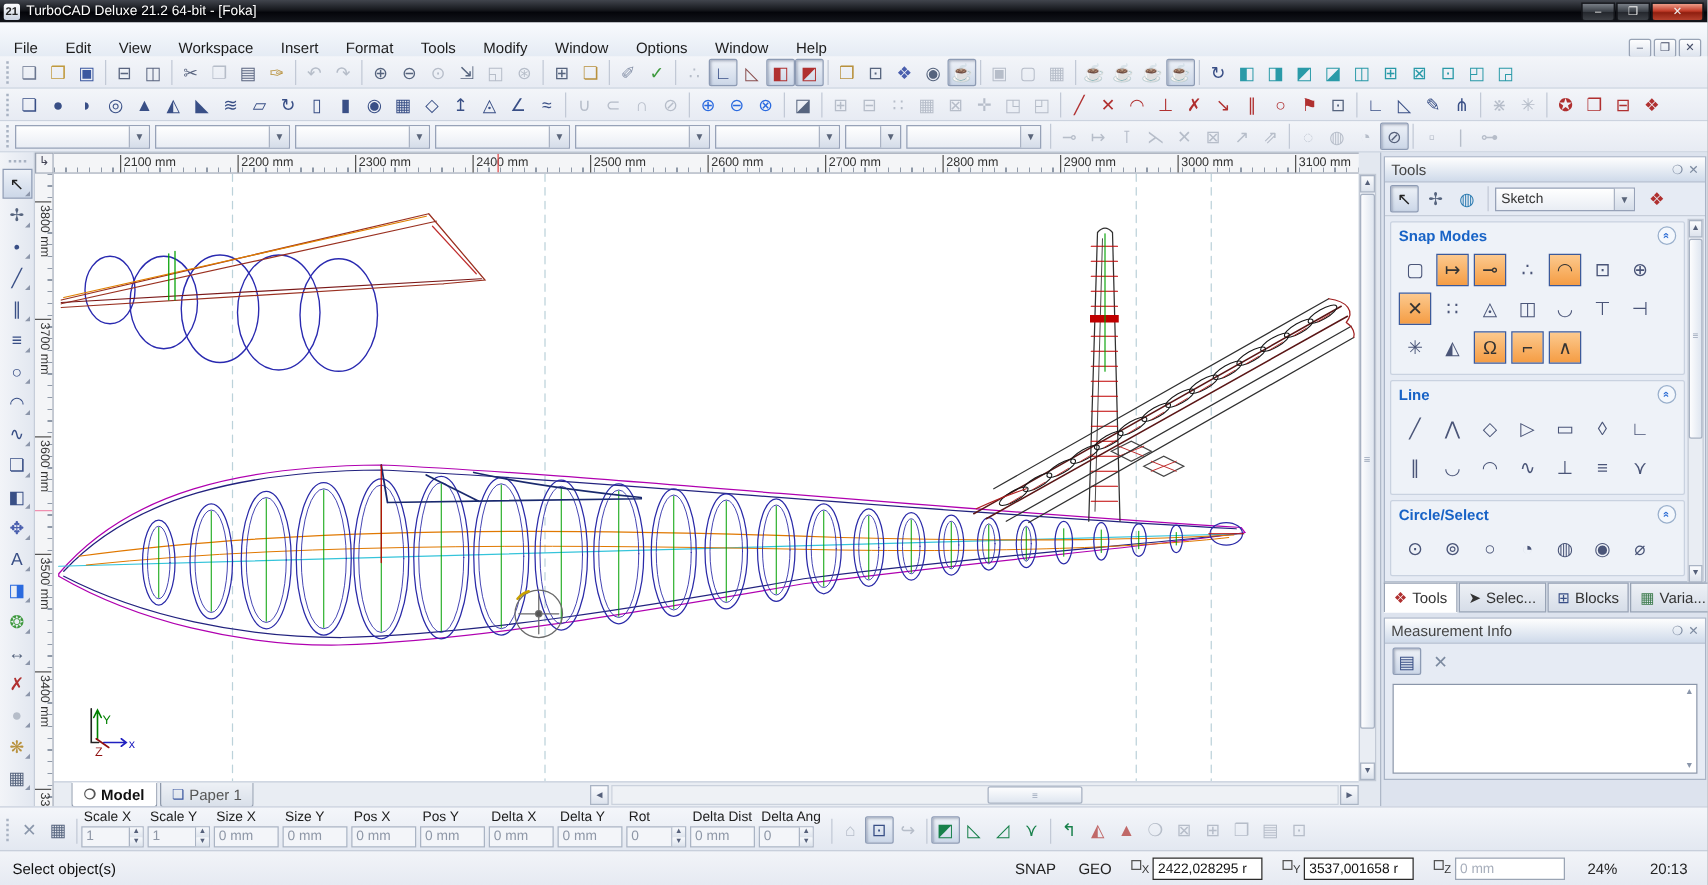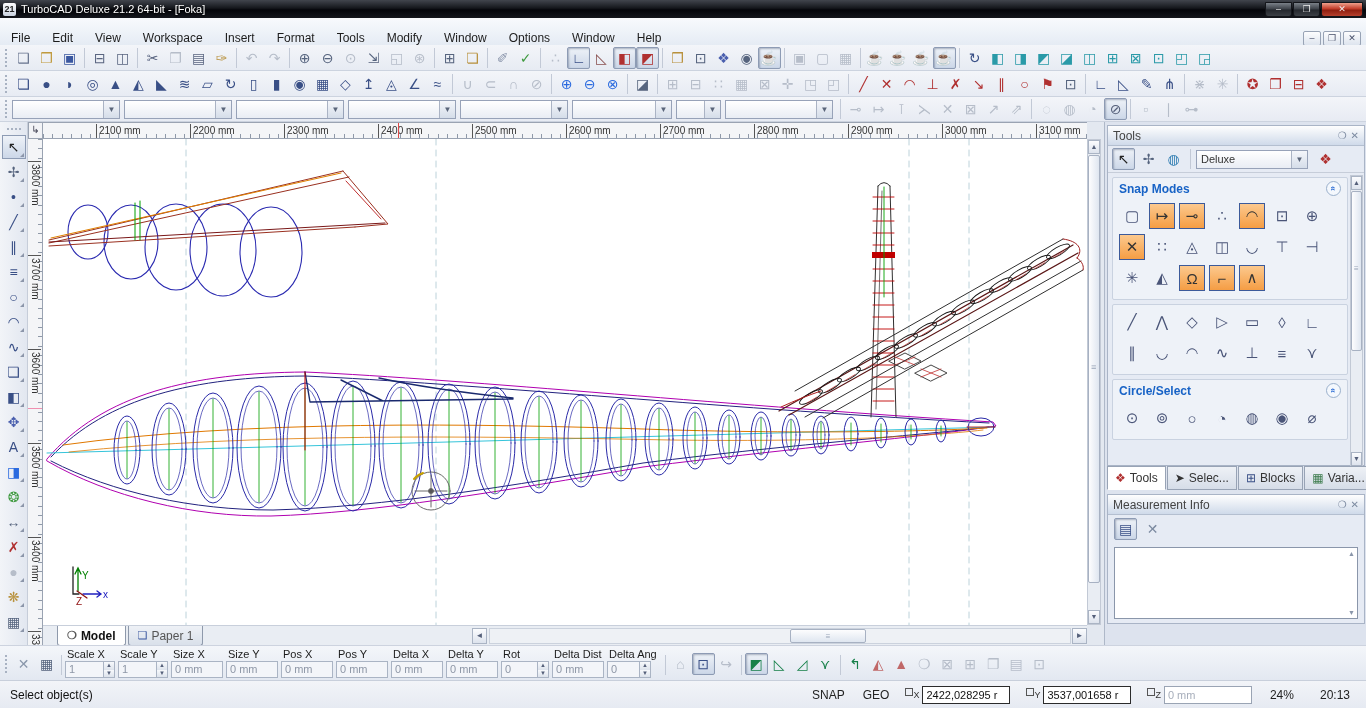--- a/index.html
+++ b/index.html
@@ -591,21 +591,21 @@
         <span class="pico">✕</span>
       </div>
       <div class="ptoolbar">
         <span style="display:flex;gap:2px">
             <span class="tbtn on" style="color: rgb(34, 34, 34);">↖</span>
             <span class="tbtn" style="color: rgb(86, 100, 126);">✢</span>
             <span class="tbtn" style="color: rgb(42, 122, 176);">◍</span>
           </span>
         <span class="tsep"></span>
         <span class="combo" style="width:112px">
-          <span class="cval">Deluxe</span>
+          <span class="cval">Sketch</span>
           <span class="carr">▼</span>
         </span>
         <span class="tbtn" style="color:#b03030">❖</span>
       </div>
       <div class="sect">
         <div class="shead">
           <span>Snap Modes</span>
           <span class="chev">«</span>
         </div>
         <div class="sgrid">
@@ -624,20 +624,24 @@
             <span class="pbtn">⊤</span>
             <span class="pbtn">⊣</span>
             <span class="pbtn">✳</span>
             <span class="pbtn">◭</span>
             <span class="pbtn on">Ω</span>
             <span class="pbtn on">⌐</span>
             <span class="pbtn on">∧</span>
           </div>
       </div>
       <div class="sect">
+        <div class="shead">
+          <span>Line</span>
+          <span class="chev">«</span>
+        </div>
         <div class="sgrid">
             <span class="pbtn">╱</span>
             <span class="pbtn">⋀</span>
             <span class="pbtn">◇</span>
             <span class="pbtn">▷</span>
             <span class="pbtn">▭</span>
             <span class="pbtn">◊</span>
             <span class="pbtn">∟</span>
             <span class="pbtn">∥</span>
             <span class="pbtn">◡</span>

